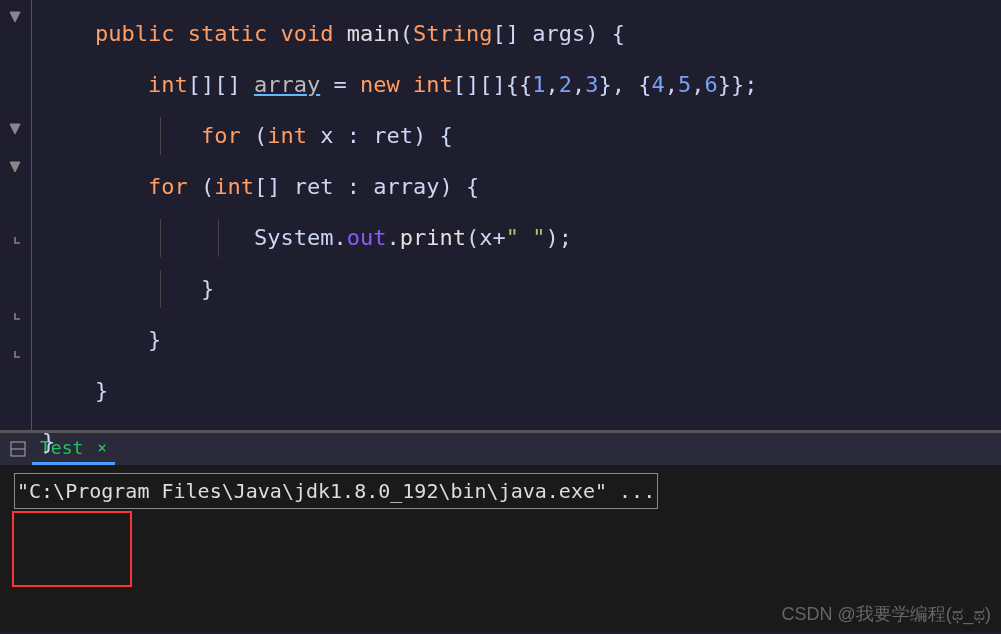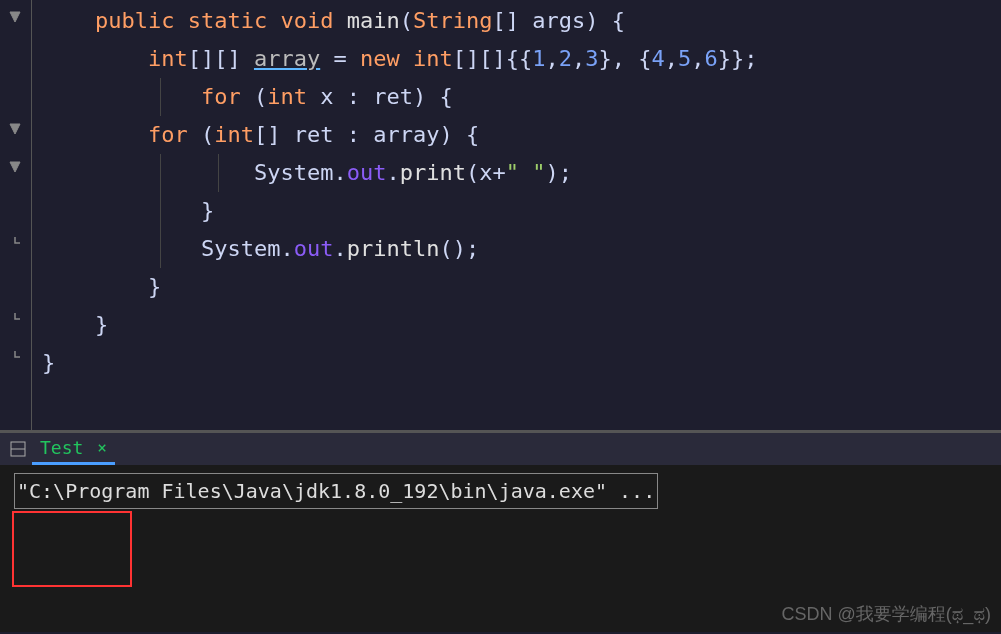--- a/index.html
+++ b/index.html
@@ -39,20 +39,21 @@
     .code-area {
       flex: 1;
       padding: 2px 0;
       line-height: 38px;
       position: relative;
     }
     .code-line {
       white-space: pre;
       padding-left: 10px;
       position: relative;
+      margin-top: 13px;
     }
     .indent-guide {
       position: absolute;
       width: 1px;
       background: #444;
       top: 0;
       bottom: 0;
     }
     .kw { color: #ff9e64; }
     .type { color: #ff9e64; }
@@ -164,21 +165,20 @@
         </svg>
       </div>
   </div>
   <div class="code-area">
     <div class="code-line">    <span class="kw">public</span> <span class="kw">static</span> <span class="kw">void</span> <span class="method">main</span>(<span class="type">String</span>[] <span class="ident">args</span>) {</div>
     <div class="code-line">        <span class="type">int</span>[][] <span class="var-underline">array</span><span> = </span><span class="kw">new</span> <span class="type">int</span>[][]{{<span class="num">1</span>,<span class="num">2</span>,<span class="num">3</span>}, {<span class="num">4</span>,<span class="num">5</span>,<span class="num">6</span>}};</div>
     <div class="code-line"><span class="indent-guide" style="left:128px"></span>            <span class="kw">for</span> (<span class="type">int</span> <span class="ident">x</span> : <span class="ident">ret</span>) {</div>
     <div class="code-line">        <span class="kw">for</span> (<span class="type">int</span>[] <span class="ident">ret</span> : <span class="ident">array</span>) {</div>
     <div class="code-line"><span class="indent-guide" style="left:128px"></span><span class="indent-guide" style="left:186px"></span>                <span class="ident">System</span>.<span class="field-italic">out</span>.<span class="method">print</span>(<span class="ident">x</span>+<span class="str">" "</span>);</div>
     <div class="code-line"><span class="indent-guide" style="left:128px"></span>            }</div>
-    <div class="code-line"><span class="indent-guide" style="left:128px"></span>            <span class="ident">System</span>.<span class="field-italic">out</span>.<span class="method">println</span>();</div>
     <div class="code-line">        }</div>
     <div class="code-line">    }</div>
     <div class="code-line">}</div>
   </div>
 </div>
 
 <div class="separator"></div>
 
 <div class="tab-bar">
   <div class="panel-icon">

